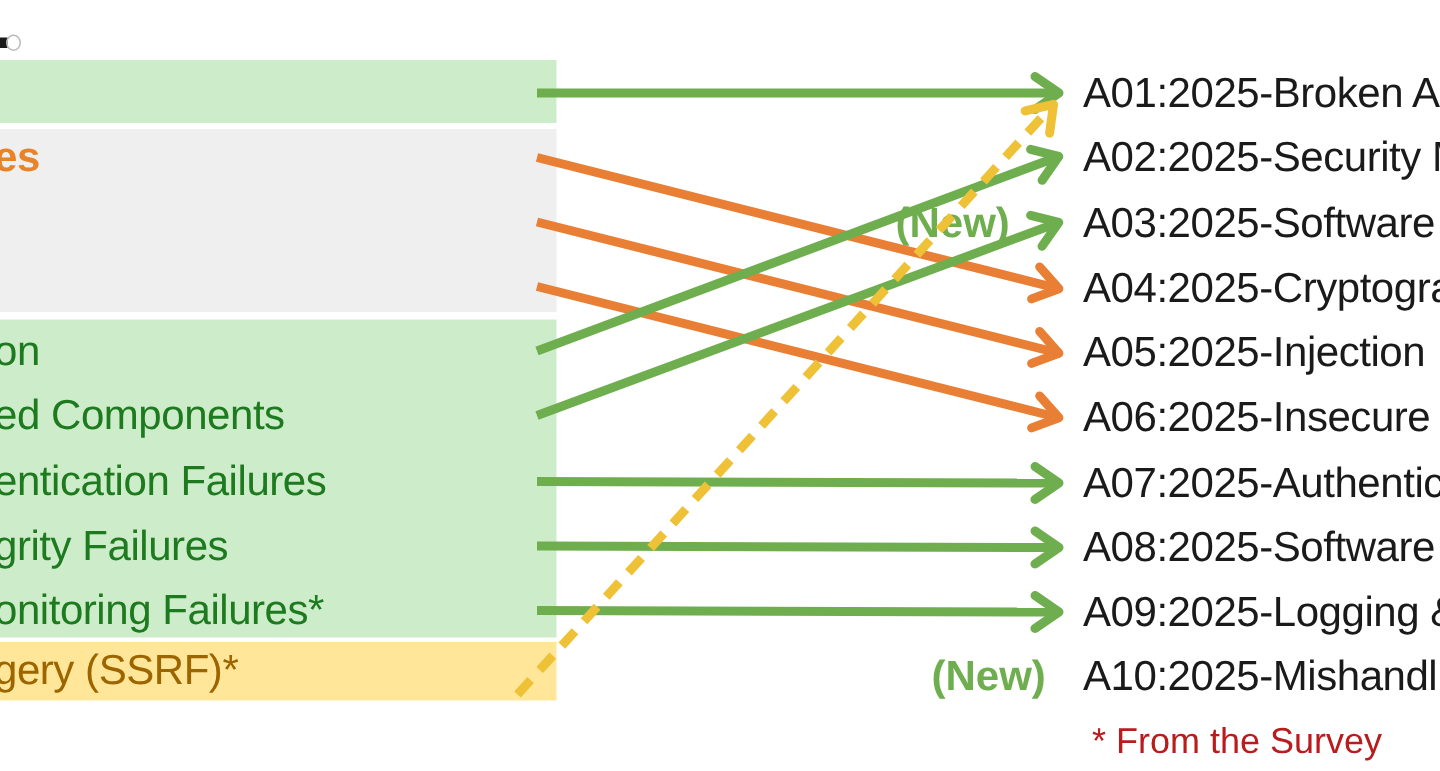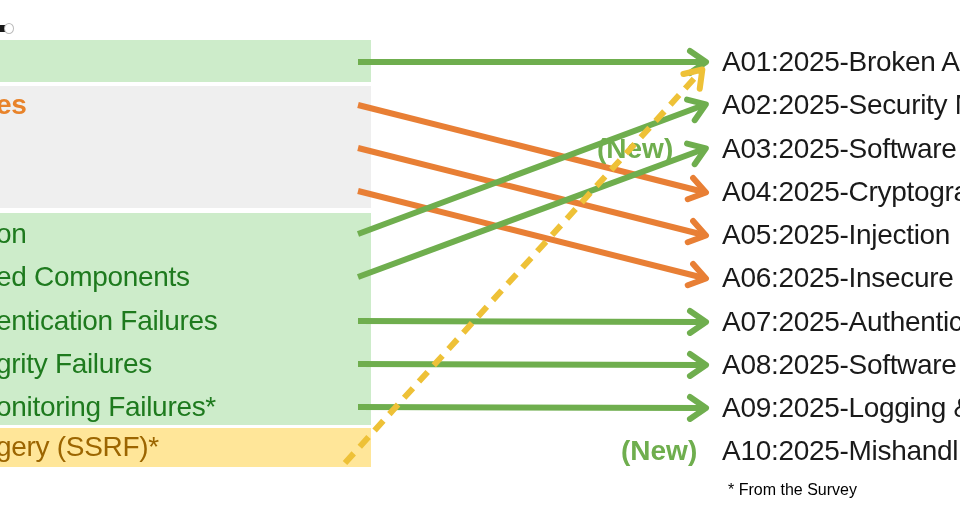--- a/index.html
+++ b/index.html
@@ -36,21 +36,21 @@
   .rr8{top:392px;} .rr9{top:435px;}
 
   .new-label{
     position:absolute;font-size:28px;font-weight:700;color:#6fae4e;
     line-height:32px;white-space:nowrap;z-index:1;
   }
   .new-a03{left:597px;top:133px;}
   .new-a10{left:621px;top:435px;}
 
   .footnote{
-    position:absolute;left:728px;top:481px;font-size:16px;color:#000000;
+    position:absolute;left:728px;top:481px;font-size:24px;color:#b91c1c;
     white-space:nowrap;z-index:1;
   }
 
   
   #arrows{position:absolute;left:0;top:0;z-index:2;pointer-events:none;}
 
   
   .artifact{position:absolute;left:0;top:25px;width:5px;height:7px;background:#1a1a1a;z-index:1;}
   .artifact-ring{position:absolute;left:4px;top:23px;width:8px;height:9px;border:1px solid #bbb;border-radius:50%;background:transparent;z-index:1;}
 </style>

